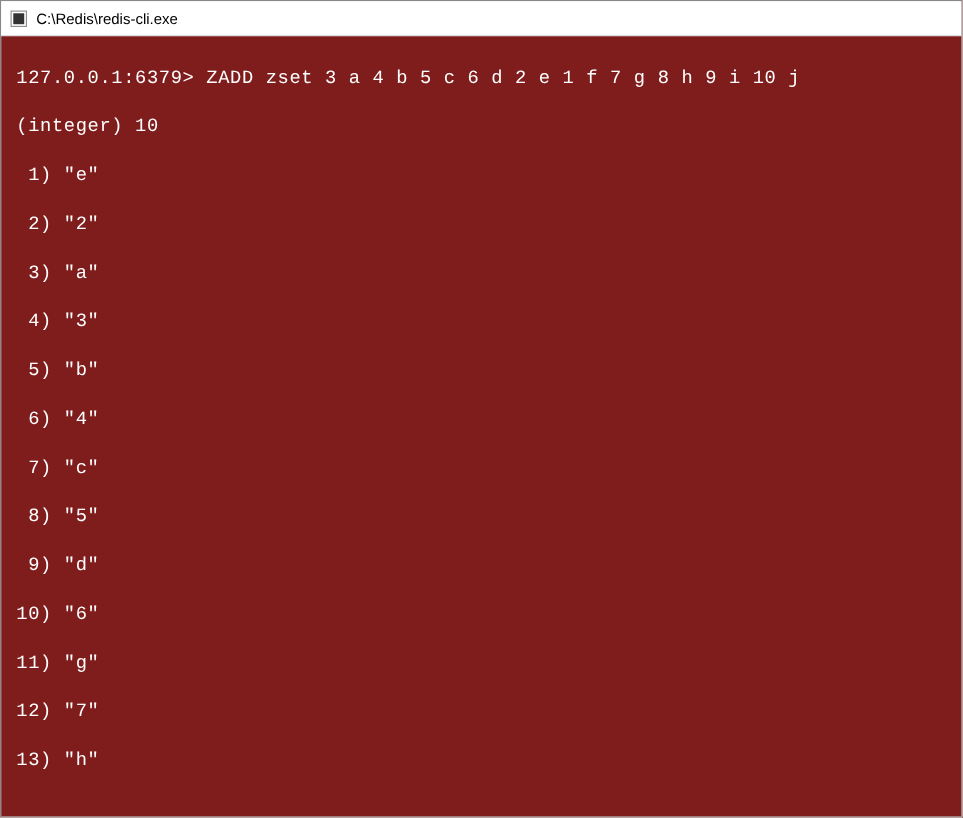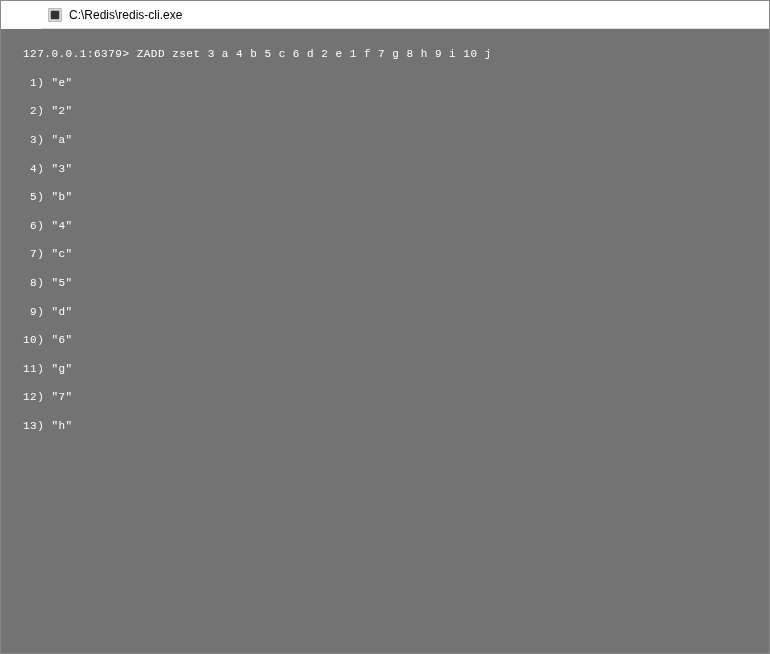--- a/index.html
+++ b/index.html
@@ -25,41 +25,40 @@
     .titlebar {
       height: 28px;
       background: #ffffff;
       display: flex;
       align-items: center;
       padding: 0 6px;
       border-bottom: 1px solid #ddd;
       font-family: 'Segoe UI', Tahoma, sans-serif;
       font-size: 12px;
       color: #000;
-      margin-left: 40px;
     }
     .titlebar-icon {
       width: 16px;
       height: 16px;
       margin-right: 6px;
       display: inline-flex;
       align-items: center;
       justify-content: center;
     }
     .titlebar-icon svg {
       width: 14px;
       height: 14px;
     }
     .terminal {
       flex: 1;
-      background: #737373;
+      background: #7f1d1d;
       color: #ffffff;
-      padding: 4px 22px;
+      padding: 4px 12px;
       font-family: Consolas, 'Courier New', monospace;
-      font-size: 11px;
+      font-size: 15px;
       line-height: 1.3;
       white-space: pre;
       overflow: hidden;
       letter-spacing: 0.5px;
     }
     .line {
       display: block;
     }
   </style>
 </head>
@@ -70,20 +69,21 @@
     <span class="titlebar-icon">
       <svg viewBox="0 0 16 16">
         <rect x="1" y="1" width="14" height="14" fill="#fff" stroke="#888" stroke-width="1"></rect>
         <rect x="3" y="3" width="10" height="10" fill="#333"></rect>
       </svg>
     </span>
     <span>C:\Redis\redis-cli.exe</span>
   </div>
   <div class="terminal">
 <span class="line"><span>127.0.0.1:6379&gt;</span> <span>ZADD zset 3 a 4 b 5 c 6 d 2 e 1 f 7 g 8 h 9 i 10 j</span></span>
+<span class="line">(integer) 10</span>
 <span class="line"> 1) "e"</span>
 <span class="line"> 2) "2"</span>
 <span class="line"> 3) "a"</span>
 <span class="line"> 4) "3"</span>
 <span class="line"> 5) "b"</span>
 <span class="line"> 6) "4"</span>
 <span class="line"> 7) "c"</span>
 <span class="line"> 8) "5"</span>
 <span class="line"> 9) "d"</span>
 <span class="line">10) "6"</span>

